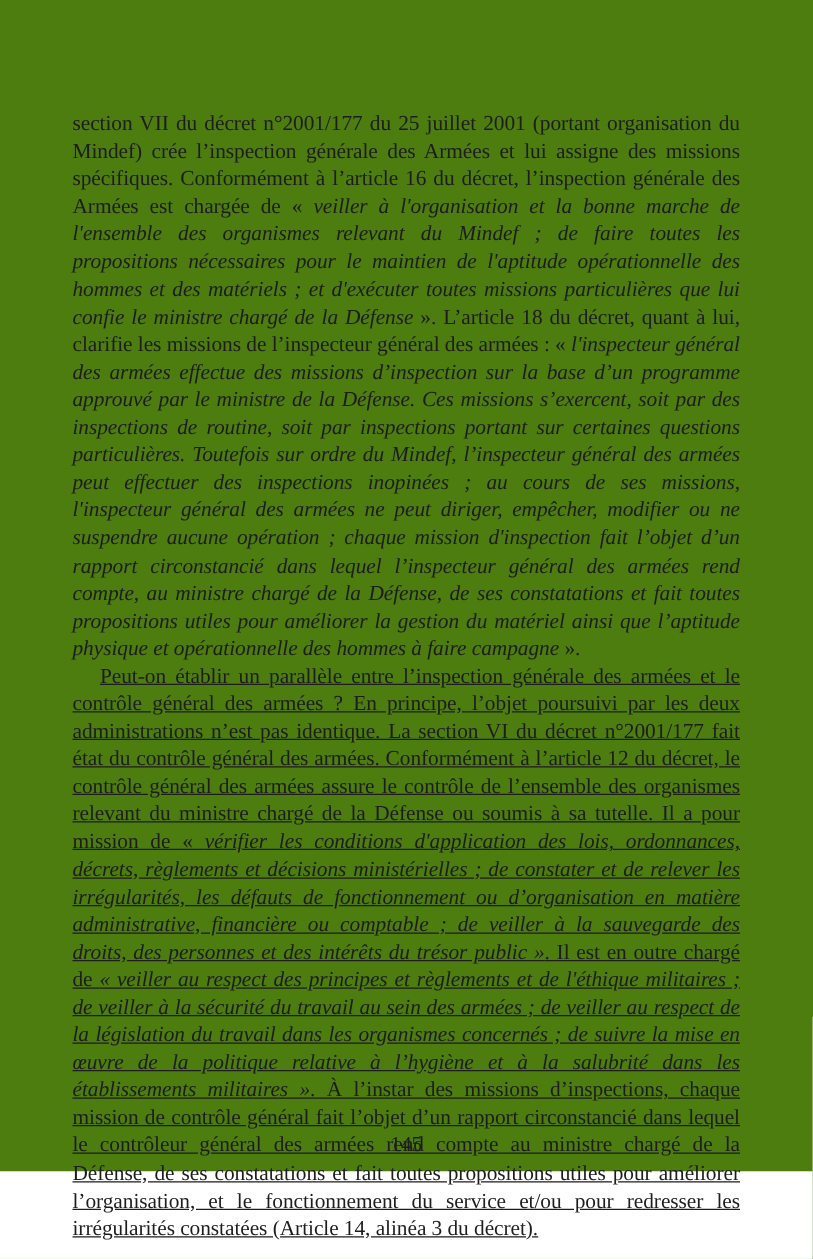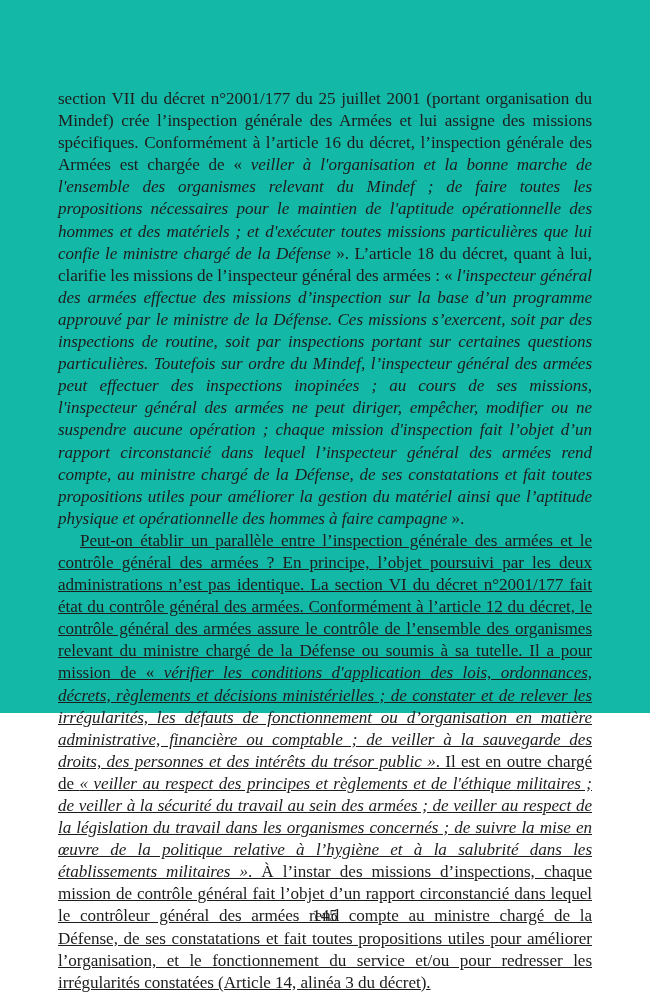--- a/index.html
+++ b/index.html
@@ -14,22 +14,22 @@
     overflow: hidden;
     font-family: "Liberation Serif", "DejaVu Serif", serif;
     color: #1b1b1b;
   }
 
   .page {
     position: absolute;
     left: 0;
     top: 0;
     width: 650px;
-    height: 713px;
-    background: #14b8a6;
+    height: 937px;
+    background: #4d7c0f;
   }
 
   .text-column {
     position: absolute;
     left: 58px;
     top: 88px;
     width: 534px;
   }
 
   .para {

